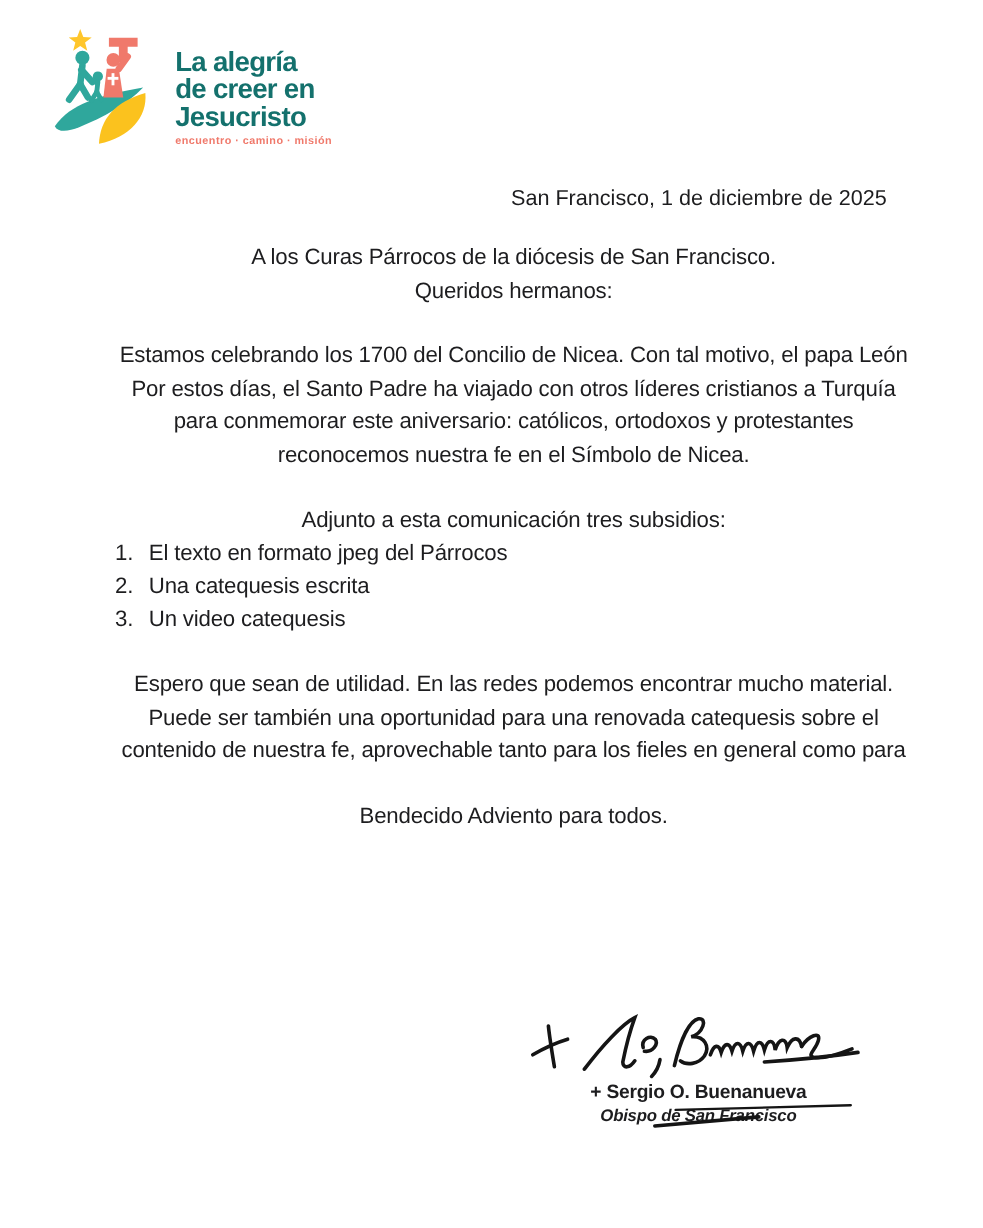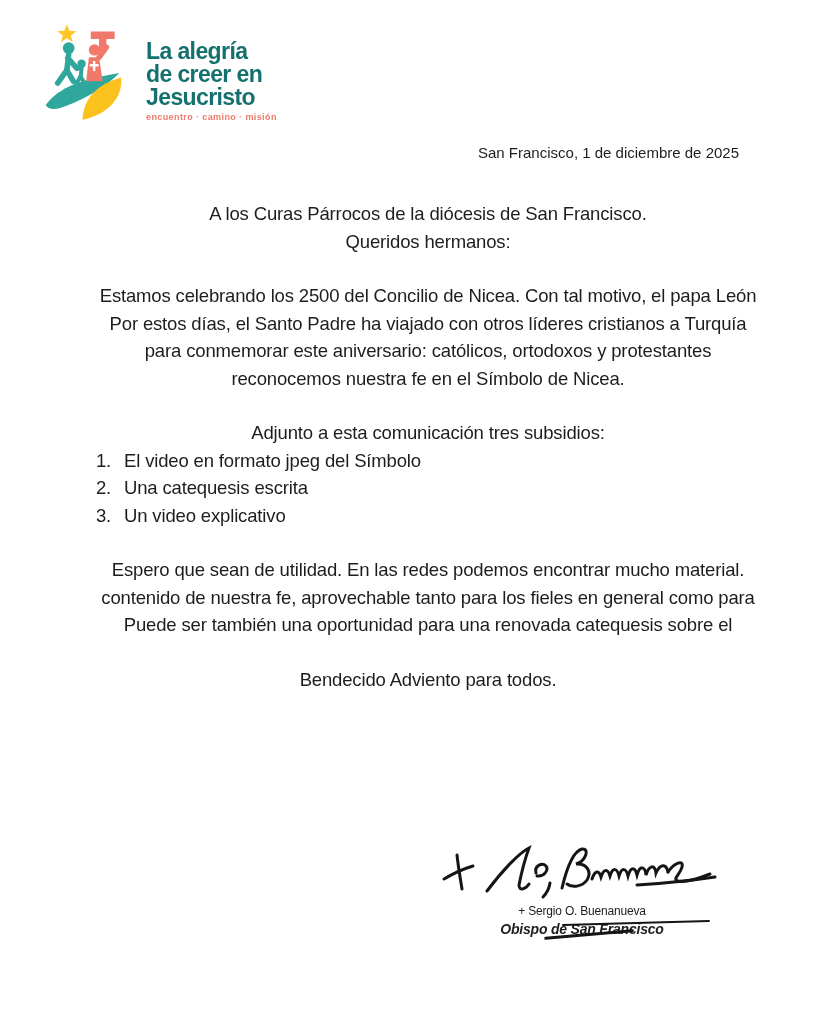--- a/index.html
+++ b/index.html
@@ -20,33 +20,33 @@
   .logo-title div{
     color:var(--teal-dark);font-weight:bold;font-size:23px;line-height:23px;
     letter-spacing:-0.6px;
   }
   .logo-tagline{
     color:var(--coral);font-size:9px;font-weight:bold;letter-spacing:0.4px;
     margin-top:3px;
   }
   
   .dateline{
-    position:absolute;left:83px;top:139px;width:656px;text-align:right;
-    font-size:15px;line-height:27px;white-space:nowrap;
+    position:absolute;left:83px;top:152px;width:656px;text-align:right;
+    font-size:18px;line-height:27px;white-space:nowrap;
   }
   .content{position:absolute;left:83px;top:200px;width:690px;text-align:center;}
   .line{font-size:18.5px;line-height:27.5px;white-space:nowrap;letter-spacing:-0.15px;}
   .gap-top{margin-top:27px;}
   .attach-item{display:flex;}
   .attach-num{width:41px;flex:0 0 auto;}
   
   .signature{position:absolute;left:432px;top:838px;width:300px;}
   .sig-scrawl{width:292px;height:62px;display:block;}
   .sig-name{
-    text-align:center;font-size:12px;font-weight:normal;line-height:18px;
+    text-align:center;font-size:16px;font-weight:bold;line-height:18px;
     letter-spacing:-0.2px;margin-top:2px;
   }
   .sig-title{
     text-align:center;font-size:14px;font-weight:bold;font-style:italic;
     line-height:18px;letter-spacing:-0.2px;
   }
   .pen-line{position:absolute;background:#151515;height:2px;border-radius:2px;}
   .pen-line.under-name{left:130px;top:84px;width:148px;transform:rotate(-1.5deg);}
   .pen-line.through-title{left:112px;top:95px;width:90px;transform:rotate(-5deg);height:2.5px;}
 </style>
@@ -105,47 +105,47 @@
   </span>
 </header>
 
 <div class="dateline">San Francisco, 1 de diciembre de 2025</div>
 
 <main class="content">
   <div class="line">A los Curas Párrocos de la diócesis de San Francisco.</div>
   <div class="line">Queridos hermanos:</div>
 
   <div class="gap-top">
-    <div class="line">Estamos celebrando los 2500 del Concilio de Nicea. Con tal motivo, el papa León</div>
+    <div class="line">Estamos celebrando los 1700 del Concilio de Nicea. Con tal motivo, el papa León</div>
     <div class="line">Por estos días, el Santo Padre ha viajado con otros líderes cristianos a Turquía</div>
     <div class="line">para conmemorar este aniversario: católicos, ortodoxos y protestantes</div>
     <div class="line">reconocemos nuestra fe en el Símbolo de Nicea.</div>
   </div>
 
 
   <div class="gap-top">
     <div class="line">Adjunto a esta comunicación tres subsidios:</div>
     <div class="attach-item">
       <span class="line attach-num">1.</span>
-      <span class="line">El video en formato jpeg del Símbolo</span>
+      <span class="line">El texto en formato jpeg del Párrocos</span>
     </div>
     <div class="attach-item">
       <span class="line attach-num">2.</span>
       <span class="line">Una catequesis escrita</span>
     </div>
     <div class="attach-item">
       <span class="line attach-num">3.</span>
-      <span class="line">Un video explicativo</span>
+      <span class="line">Un video catequesis</span>
     </div>
   </div>
 
   <div class="gap-top">
     <div class="line">Espero que sean de utilidad. En las redes podemos encontrar mucho material.</div>
+    <div class="line">Puede ser también una oportunidad para una renovada catequesis sobre el</div>
     <div class="line">contenido de nuestra fe, aprovechable tanto para los fieles en general como para</div>
-    <div class="line">Puede ser también una oportunidad para una renovada catequesis sobre el</div>
   </div>
 
   <div class="line gap-top">Bendecido Adviento para todos.</div>
 </main>
 
 <div class="signature">
   <svg class="sig-scrawl" viewBox="0 0 292 62" aria-hidden="true">
     <g stroke="#151515" stroke-width="3" stroke-linecap="round" fill="none">
 
       <path d="M12 41 C22 35 31 31 41 28"></path>

